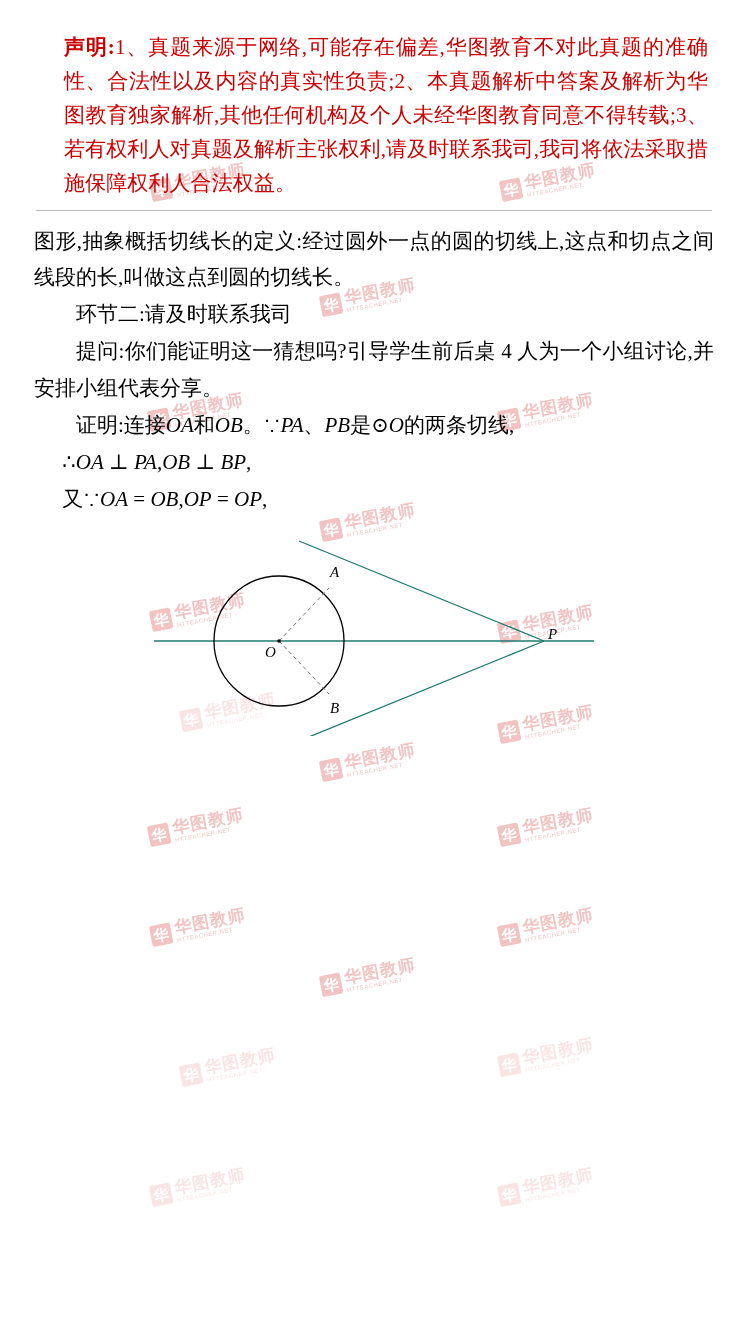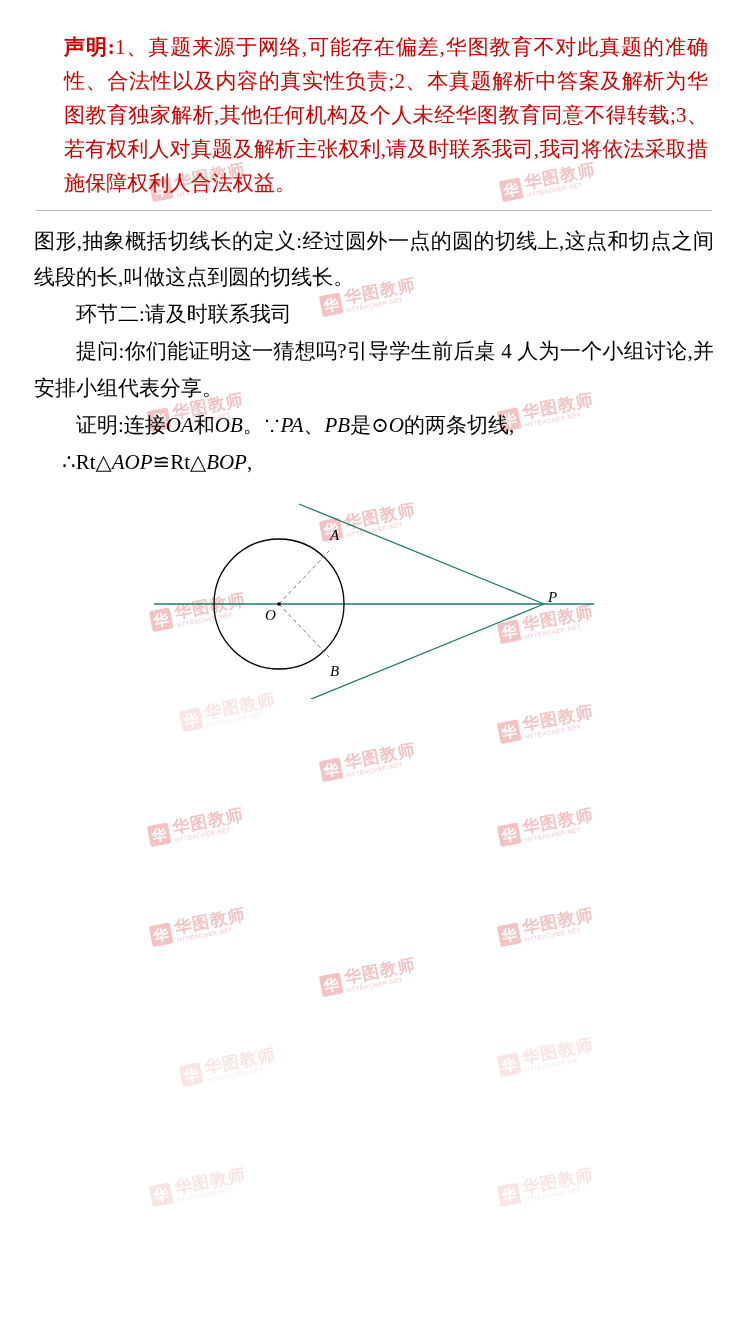--- a/index.html
+++ b/index.html
@@ -285,21 +285,22 @@
   <div class="disclaimer">
     <b>声明:</b><span>1、真题来源于网络,可能存在偏差,华图教育不对此真题的准确性、合法性以及内容的真实性负责;2、本真题解析中答案及解析为华图教育独家解析,其他任何机构及个人未经华图教育同意不得转载;3、若有权利人对真题及解析主张权利,请及时联系我司,我司将依法采取措施保障权利人合法权益。</span>
   </div>
   <hr class="rule">
 
   <div class="body-text">
     <p class="p">图形,抽象概括切线长的定义:经过圆外一点的圆的切线上,这点和切点之间线段的长,叫做这点到圆的切线长。</p>
     <p class="p indent">环节二:请及时联系我司</p>
     <p class="p indent">提问:你们能证明这一猜想吗?引导学生前后桌 4 人为一个小组讨论,并安排小组代表分享。</p>
     <p class="p indent">证明:连接<span class="mi">OA</span>和<span class="mi">OB</span>。∵<span class="mi">PA</span>、<span class="mi">PB</span>是⊙<span class="mi">O</span>的两条切线,</p>
-    <p class="p indent-1">∴Rt△<span class="mi">AOP</span>≌Rt△<span class="mi">BOP</span>,</p>
+    <p class="p indent-1">∴<span class="mi">OA</span> ⊥ <span class="mi">PA</span>,<span class="mi">OB</span> ⊥ <span class="mi">BP</span>,</p>
+    <p class="p indent-1">又∵<span class="mi">OA</span> = <span class="mi">OB</span>,<span class="mi">OP</span> = <span class="mi">OP</span>,</p>
   </div>
 
   <div class="figure">
     <svg width="460" height="205" viewBox="0 0 460 205">
 
       <line x1="10" y1="110" x2="450" y2="110" stroke="#1f7a6e" stroke-width="1.3"></line>
 
       <circle cx="135" cy="110" r="65" fill="none" stroke="#000000" stroke-width="1.3"></circle>
 
       <line x1="155" y1="10" x2="400" y2="110" stroke="#1f7a6e" stroke-width="1.3"></line>

